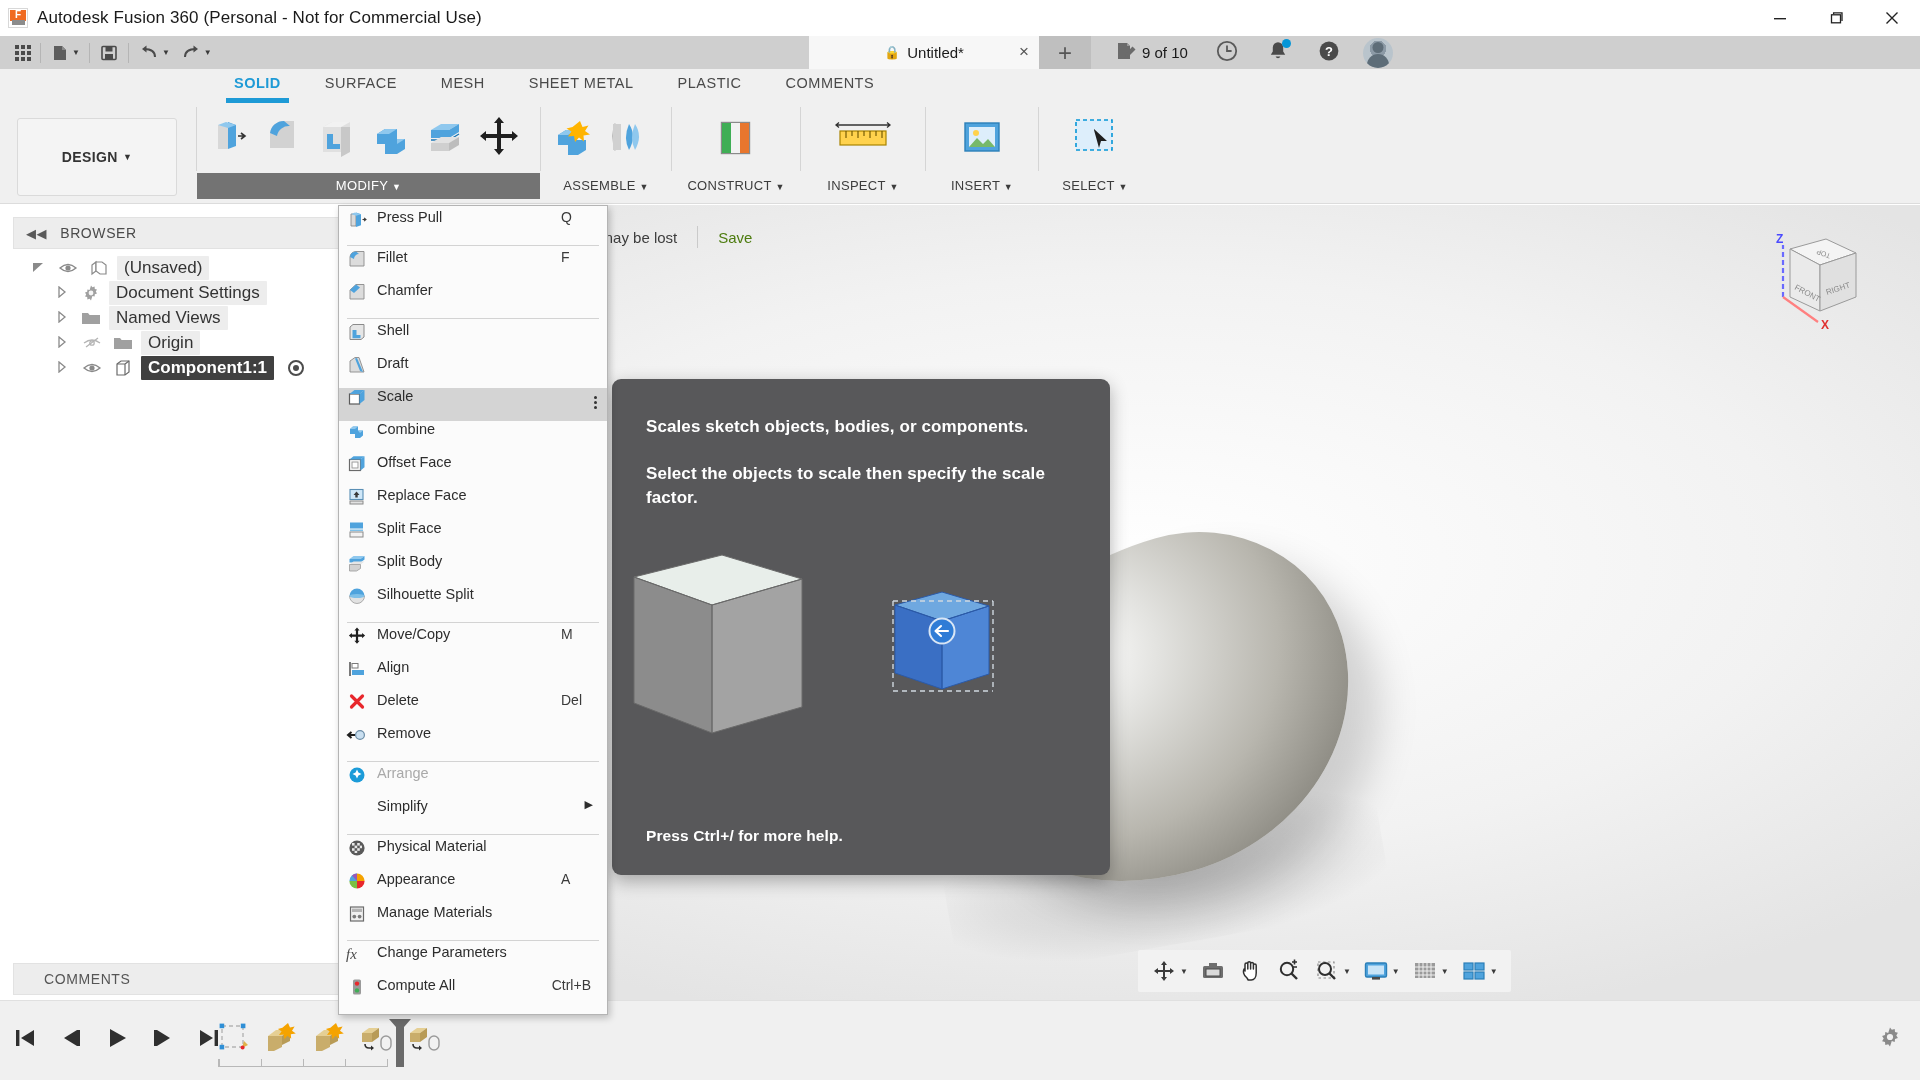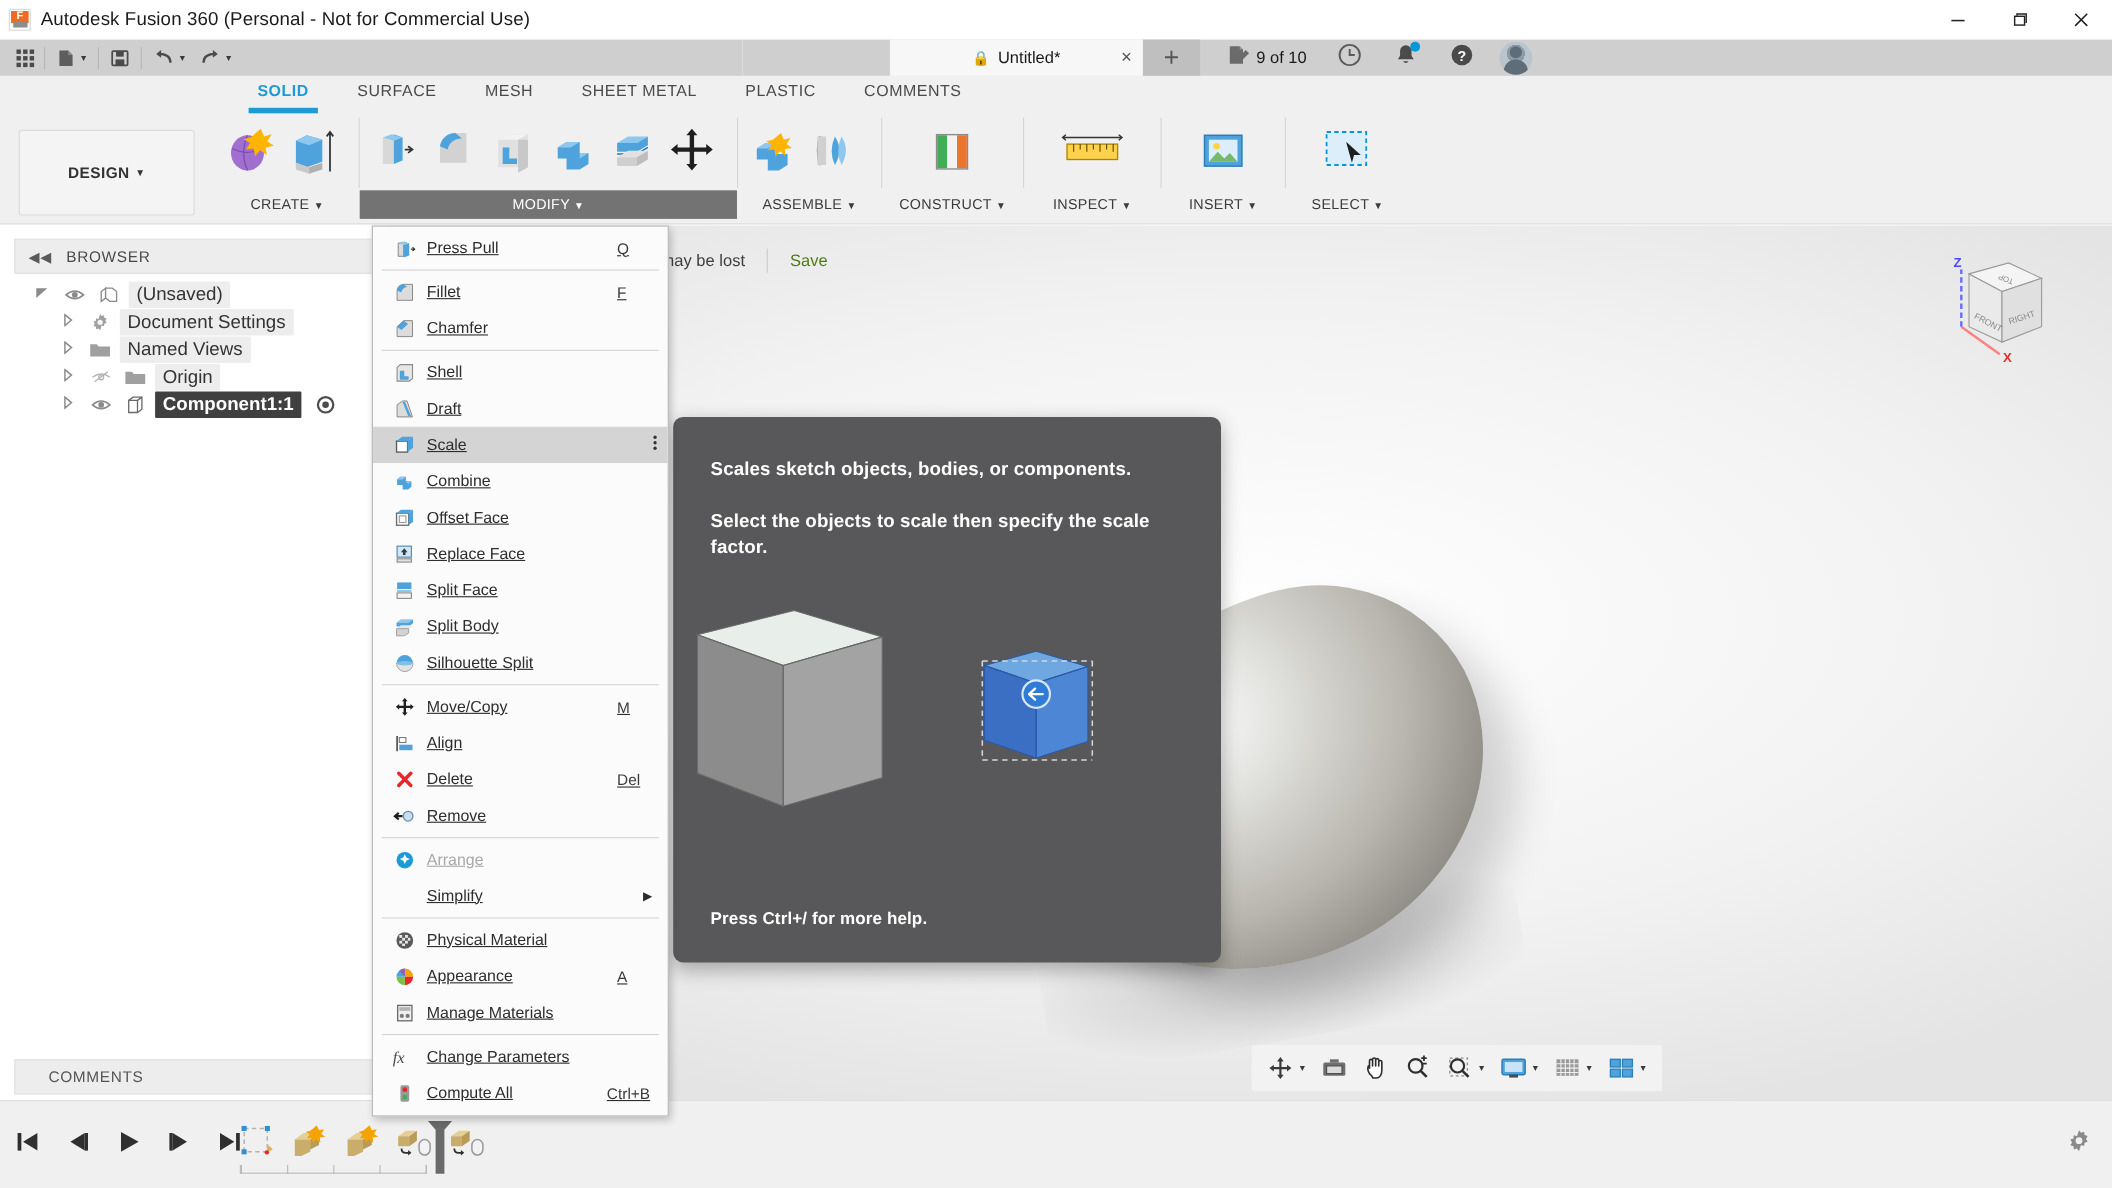--- a/index.html
+++ b/index.html
@@ -220,22 +220,22 @@
   .tl-marker { position: absolute; left: 385px; top: 16px; }
   .tl-settings { position: absolute; right: 18px; top: 24px; }
 
   
   .menu {
     position: absolute; left: 338px; top: 205px; width: 270px;
     background: #fbfbfb; border: 1px solid #b4b4b4;
     box-shadow: 2px 3px 7px rgba(0,0,0,.22); z-index: 60; padding: 3px 0 4px 0;
   }
   .mi {
-    display: flex; align-items: center; height: 33px; padding-left: 15px; position: relative;
-    font-size: 14.5px; color: #2d2d2d; text-decoration: underline;
+    display: flex; align-items: flex-start; height: 33px; padding-left: 4px; position: relative;
+    font-size: 14.5px; color: #2d2d2d;
   }
   .mi.hl { background: #d4d4d4; }
   .mi.disabled { color: #a9a9a9; }
   .mi .mi-icon { width: 28px; display: flex; align-items: center; justify-content: center; flex: none; }
   .mi .mi-label { flex: 1; padding-left: 6px; white-space: nowrap; }
   .mi .mi-key { color: #3a3a3a; font-size: 14px; padding-right: 16px; min-width: 46px; text-align: left; }
   .mi .mi-more { position: absolute; right: 10px; top: 8px; display: flex; flex-direction: column; gap: 2px; }
   .mi .mi-more span { width: 3px; height: 3px; background: #333; border-radius: 50%; display: block; }
   .mi .mi-sub { position: absolute; right: 14px; font-size: 11px; color: #2d2d2d; }
   .msep { height: 1px; background: #d3d3d3; margin: 3px 8px; }
@@ -391,44 +391,20 @@
       <div class="rtab active">SOLID</div>
       <div class="rtab">SURFACE</div>
       <div class="rtab">MESH</div>
       <div class="rtab">SHEET METAL</div>
       <div class="rtab">PLASTIC</div>
       <div class="rtab">COMMENTS</div>
     </div>
 
     <div class="panels">
 
-      <div class="panel" style="width:130px;">
-        <div class="panel-icons">
-          <div class="ic">
-            <svg width="46" height="48" viewBox="0 0 46 48">
-              <ellipse cx="20" cy="26" rx="15" ry="16" fill="#a06fd0"></ellipse>
-              <path d="M6 22 q14 7 28 0 M20 10 q-7 16 0 32" fill="none" stroke="#7b4fb0" stroke-width="1.2"></path>
-              <path d="M32 4 l3 7 l7 -2 l-4 6.5 l6 4 l-7.5 1.5 l1 7 l-6 -4.5 l-4.5 5.5 l-1.5 -7 l-7 1 l4 -6 l-6-3.5 l7-2 Z" fill="#ffb400"></path>
-            </svg>
-          </div>
-          <div class="ic">
-            <svg width="46" height="50" viewBox="0 0 46 50">
-              <path d="M10 16 l10 -5 l14 4 v20 l-14 5 l-10 -4 Z" fill="#4fa3dd"></path>
-              <path d="M10 16 l10 -5 l14 4 l-12 5 Z" fill="#8fc8ee"></path>
-              <path d="M10 36 l12 4 v6 l-12 -4 Z" fill="#c9c9c9"></path>
-              <path d="M22 40 l12 -4 v6 l-12 4 Z" fill="#b0b0b0"></path>
-              <path d="M41 44 V8 M38 12 l3 -4 l3 4" fill="none" stroke="#333" stroke-width="1.6"></path>
-            </svg>
-          </div>
-        </div>
-        <div class="panel-label">
-          <span>CREATE</span>
-          <span style="font-size:9px;">▼</span>
-        </div>
-      </div>
       <div class="panel-divider"></div>
 
       <div class="panel" style="width:343px;">
         <div class="panel-icons">
           <div class="ic">
             <svg width="46" height="46" viewBox="0 0 46 46">
               <path d="M12 11 h10 v24 h-10 Z" fill="#d8d8d8"></path>
               <path d="M22 8 l8 3 v21 l-8 3 Z" fill="#4fa3dd"></path>
               <path d="M12 11 l8 -3 l10 3 l-8 3 Z" fill="#8fc8ee"></path>
               <path d="M32 22 h7 M35 19 l4 3 l-4 3" fill="none" stroke="#333" stroke-width="1.6"></path>

